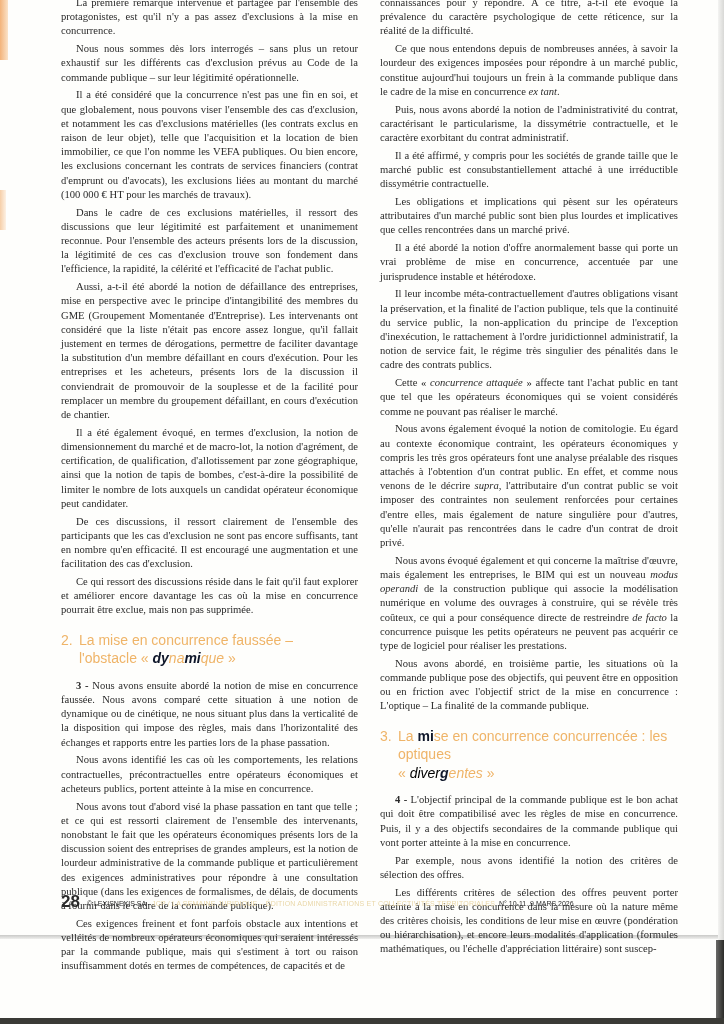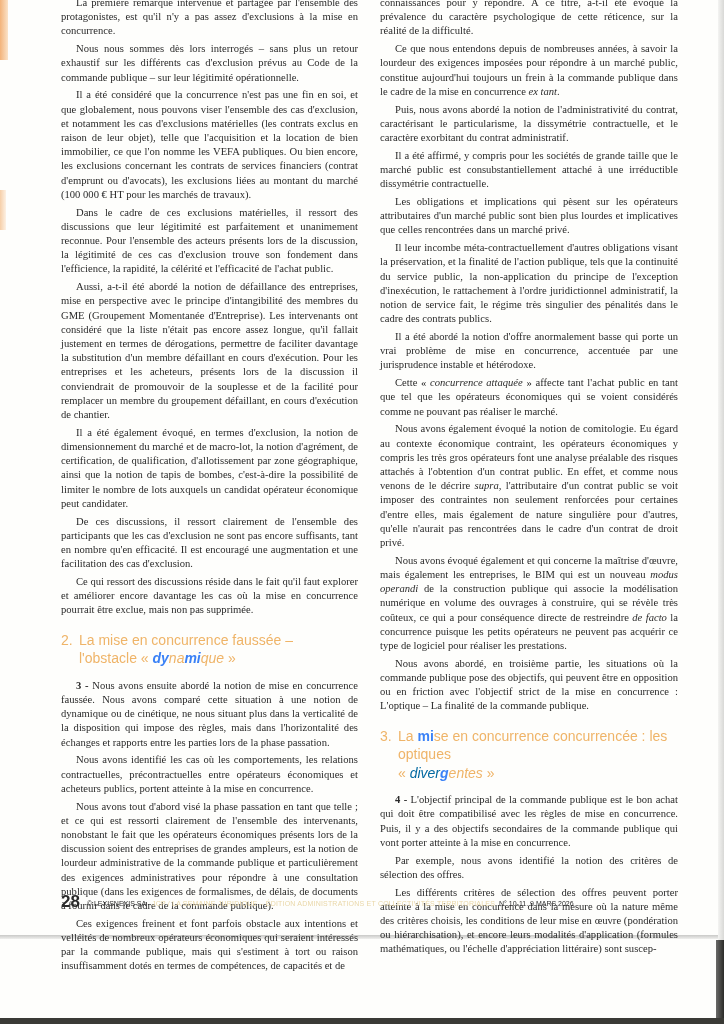--- a/index.html
+++ b/index.html
@@ -48,21 +48,21 @@
   .col p.noindent { text-indent: 0; }
   .col p b { font-weight: bold; }
   .heading {
     font-family: "Liberation Sans", "DejaVu Sans", sans-serif;
     color: #efb468; font-size: 14px; line-height: 18.5px;
     margin: 13px 0 11px 0; padding-left: 18px; text-indent: -18px;
     text-align: left; font-weight: normal;
   }
   .heading .num { display: inline-block; width: 18px; text-indent: 0; }
   .heading em { font-style: italic; }
-  .heading .strong { font-weight: bold; color: #3b82f6; }
+  .heading .strong { font-weight: bold; color: #0f172a; }
   .footer {
     position: absolute; left: 61px; top: 892px; width: 620px;
     font-family: "Liberation Sans", "DejaVu Sans", sans-serif;
     font-size: 7px; white-space: nowrap; color: #2a2a2a;
   }
   .footer .pagenum { font-size: 17px; font-weight: bold; margin-right: 5px; vertical-align: -1px; }
   .footer .journal { color: #e9d7a8; letter-spacing: 0.2px; }
   .footer .issue { margin-left: 2px; }
 </style>
 </head>
@@ -93,28 +93,28 @@
   <p>Nous avons tout d'abord visé la phase passation en tant que telle ; et ce qui est ressorti clairement de l'ensemble des intervenants, nonobstant le fait que les opérateurs économiques présents lors de la discussion soient des entreprises de grandes ampleurs, est la notion de lourdeur administrative de la commande publique et particulièrement des exigences administratives pour répondre à une consultation publique (dans les exigences de formalismes, de délais, de documents à fournir dans le cadre de la commande publique).</p>
   <p>Ces exigences freinent et font parfois obstacle aux intentions et velléités de nombreux opérateurs économiques qui seraient intéressés par la commande publique, mais qui s'estiment à tort ou raison insuffisamment dotés en termes de compétences, de capacités et de</p>
 </div>
 
 <div class="col right">
   <p class="noindent">connaissances pour y répondre. À ce titre, a-t-il été évoqué la prévalence du caractère psychologique de cette réticence, sur la réalité de la difficulté.</p>
   <p><span>Ce que nous entendons depuis de nombreuses années, à savoir la lourdeur des exigences imposées pour répondre à un marché public, constitue aujourd'hui toujours un frein à la commande publique dans le cadre de la mise en concurrence </span><i>ex tant</i><span>.</span></p>
   <p>Puis, nous avons abordé la notion de l'administrativité du contrat, caractérisant le particularisme, la dissymétrie contractuelle, et le caractère exorbitant du contrat administratif.</p>
   <p>Il a été affirmé, y compris pour les sociétés de grande taille que le marché public est consubstantiellement attaché à une irréductible dissymétrie contractuelle.</p>
   <p>Les obligations et implications qui pèsent sur les opérateurs attributaires d'un marché public sont bien plus lourdes et implicatives que celles rencontrées dans un marché privé.</p>
+  <p>Il a été abordé la notion d'offre anormalement basse qui porte un vrai problème de mise en concurrence, accentuée par une jurisprudence instable et hétérodoxe.</p>
   <p>Il leur incombe méta-contractuellement d'autres obligations visant la préservation, et la finalité de l'action publique, tels que la continuité du service public, la non-application du principe de l'exception d'inexécution, le rattachement à l'ordre juridictionnel administratif, la notion de service fait, le régime très singulier des pénalités dans le cadre des contrats publics.</p>
-  <p>Il a été abordé la notion d'offre anormalement basse qui porte un vrai problème de mise en concurrence, accentuée par une jurisprudence instable et hétérodoxe.</p>
   <p><span>Cette « </span><i>concurrence attaquée</i><span> » affecte tant l'achat public en tant que tel que les opérateurs économiques qui se voient considérés comme ne pouvant pas réaliser le marché.</span></p>
   <p><span>Nous avons également évoqué la notion de comitologie. Eu égard au contexte économique contraint, les opérateurs économiques y compris les très gros opérateurs font une analyse préalable des risques attachés à l'obtention d'un contrat public. En effet, et comme nous venons de le décrire </span><i>supra</i><span>, l'attributaire d'un contrat public se voit imposer des contraintes non seulement renforcées pour certaines d'entre elles, mais également de nature singulière pour d'autres, qu'elle n'aurait pas rencontrées dans le cadre d'un contrat de droit privé.</span></p>
   <p><span>Nous avons évoqué également et qui concerne la maîtrise d'œuvre, mais également les entreprises, le BIM qui est un nouveau </span><i>modus operandi</i><span> de la construction publique qui associe la modélisation numérique en volume des ouvrages à construire, qui se révèle très coûteux, ce qui a pour conséquence directe de restreindre </span><i>de facto</i><span> la concurrence puisque les petits opérateurs ne peuvent pas acquérir ce type de logiciel pour réaliser les prestations.</span></p>
   <p>Nous avons abordé, en troisième partie, les situations où la commande publique pose des objectifs, qui peuvent être en opposition ou en friction avec l'objectif strict de la mise en concurrence : L'optique – La finalité de la commande publique.</p>
 
-  <h2 class="heading"><span class="num">3.</span><span>La </span><span class="strong" style="font-style:normal">mi</span><span>se en concurrence concurrencée : les optiques</span><br><span>« </span><em style="color:#0369a1">diver</em><em class="strong">g</em><em>entes</em><span> »</span></h2>
+  <h2 class="heading"><span class="num">3.</span><span>La </span><span class="strong" style="font-style:normal">mi</span><span>se en concurrence concurrencée : les optiques</span><br><span>« </span><em style="color:#000000">diver</em><em class="strong">g</em><em>entes</em><span> »</span></h2>
 
   <p><b>4 -</b><span> L'objectif principal de la commande publique est le bon achat qui doit être compatibilisé avec les règles de mise en concurrence. Puis, il y a des objectifs secondaires de la commande publique qui vont porter atteinte à la mise en concurrence.</span></p>
   <p>Par exemple, nous avons identifié la notion des critères de sélection des offres.</p>
   <p>Les différents critères de sélection des offres peuvent porter atteinte à la mise en concurrence dans la mesure où la nature même des critères choisis, les conditions de leur mise en œuvre (pondération ou hiérarchisation), et encore leurs modalités d'application (formules mathématiques, ou l'échelle d'appréciation littéraire) sont suscep-</p>
 </div>
 
 <div class="footer">
   <span class="pagenum">28</span>
   <span>© LEXISNEXIS SA -</span>
   <span class="journal">JCP / LA SEMAINE JURIDIQUE – ÉDITION ADMINISTRATIONS ET COLLECTIVITÉS TERRITORIALES</span>

